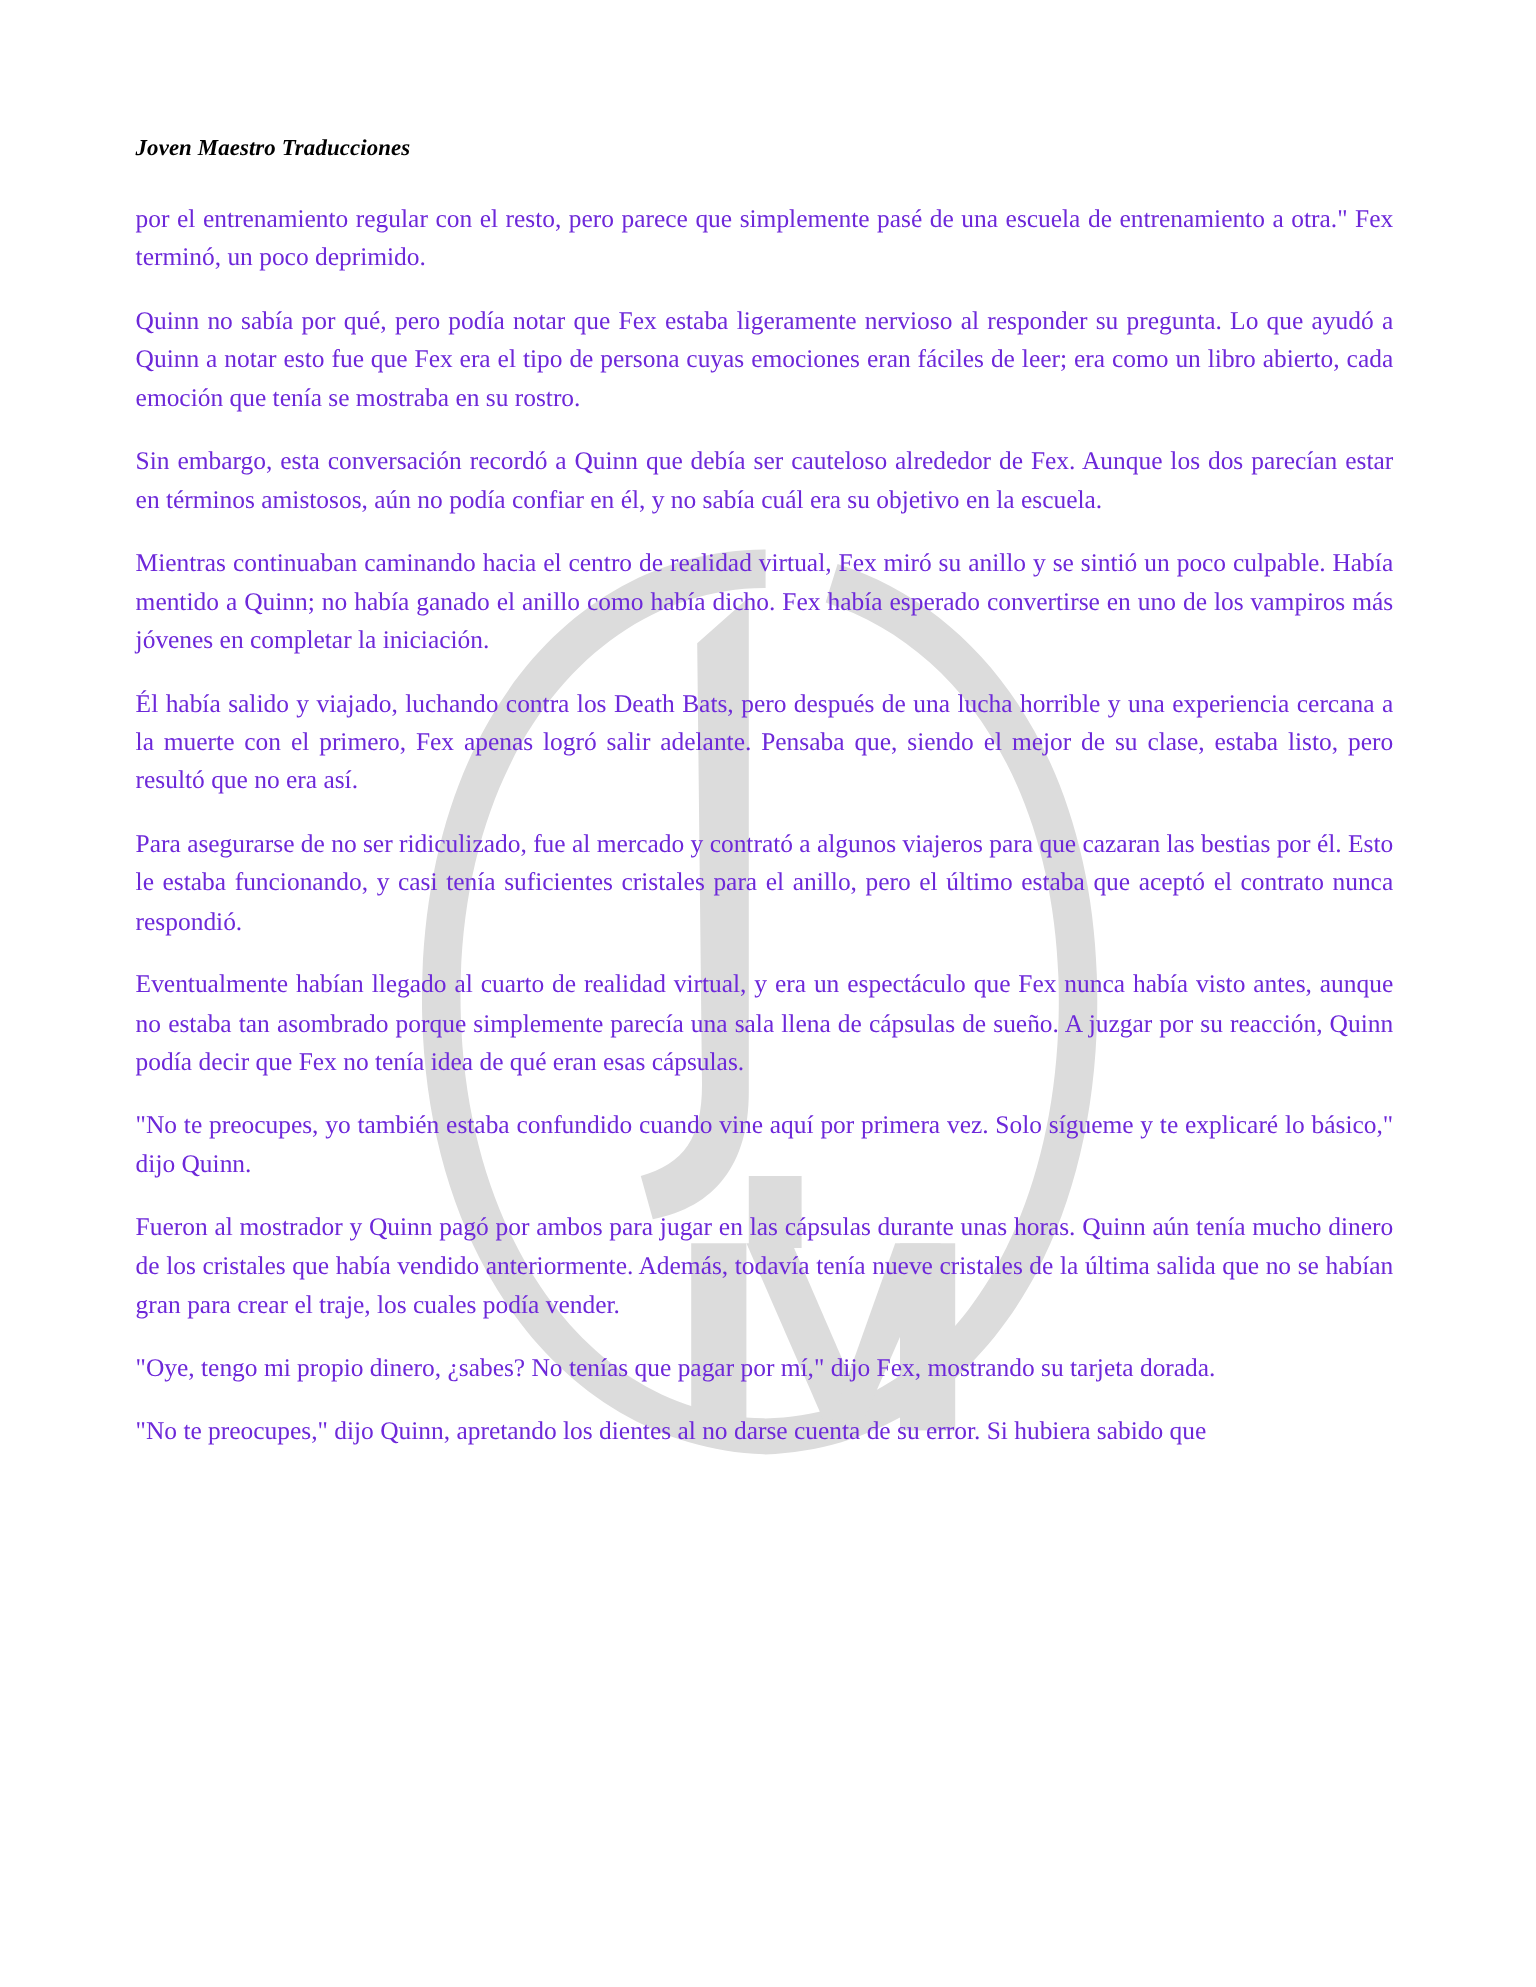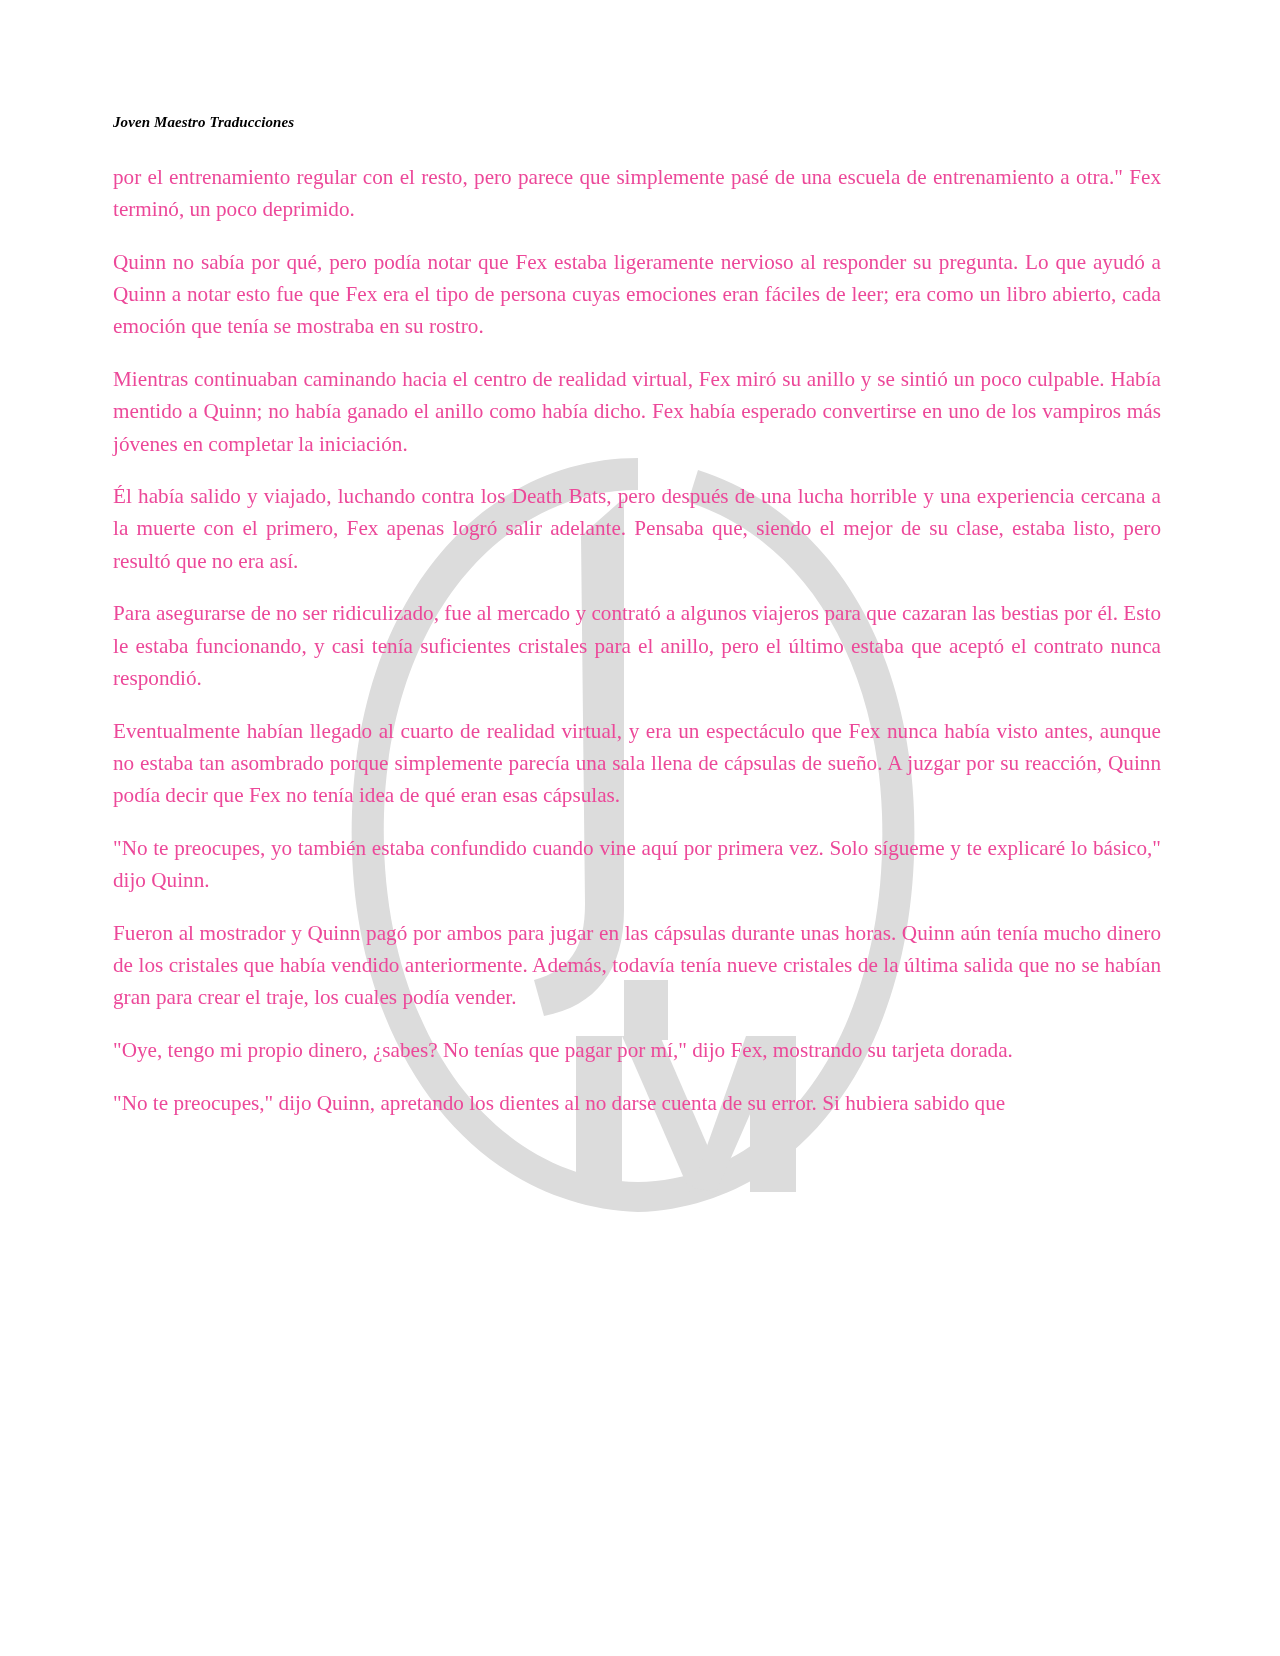--- a/index.html
+++ b/index.html
@@ -39,39 +39,39 @@
     position: absolute;
     left: 113px;
     top: 0;
     width: 1048px;
     z-index: 2;
   }
 
   .site-header {
     font-weight: bold;
     font-style: italic;
-    font-size: 15px;
+    font-size: 19px;
     letter-spacing: 0.1px;
     margin: 0;
     padding-top: 113px;
     line-height: 1.2;
     color: #000;
   }
 
   .body-text {
     margin-top: 30px;
   }
 
   p.para {
     margin: 0 0 20.5px 0;
     font-size: 21.2px;
     line-height: 1.52;
     text-align: justify;
     text-justify: inter-word;
-    color: #ec4899;
+    color: #6d28d9;
     hyphens: none;
   }
   p.para:last-child {
     margin-bottom: 0;
   }
   
   p.para.last-line-left {
     text-align: left;
   }
 </style>
@@ -130,20 +130,21 @@
     </svg>
   </div>
 
   <div class="content">
 
     <div class="site-header">Joven Maestro Traducciones</div>
 
     <div class="body-text">
       <p class="para">por el entrenamiento regular con el resto, pero parece que simplemente pasé de una escuela de entrenamiento a otra." Fex terminó, un poco deprimido.</p>
       <p class="para">Quinn no sabía por qué, pero podía notar que Fex estaba ligeramente nervioso al responder su pregunta. Lo que ayudó a Quinn a notar esto fue que Fex era el tipo de persona cuyas emociones eran fáciles de leer; era como un libro abierto, cada emoción que tenía se mostraba en su rostro.</p>
+      <p class="para">Sin embargo, esta conversación recordó a Quinn que debía ser cauteloso alrededor de Fex. Aunque los dos parecían estar en términos amistosos, aún no podía confiar en él, y no sabía cuál era su objetivo en la escuela.</p>
       <p class="para">Mientras continuaban caminando hacia el centro de realidad virtual, Fex miró su anillo y se sintió un poco culpable. Había mentido a Quinn; no había ganado el anillo como había dicho. Fex había esperado convertirse en uno de los vampiros más jóvenes en completar la iniciación.</p>
       <p class="para">Él había salido y viajado, luchando contra los Death Bats, pero después de una lucha horrible y una experiencia cercana a la muerte con el primero, Fex apenas logró salir adelante. Pensaba que, siendo el mejor de su clase, estaba listo, pero resultó que no era así.</p>
       <p class="para">Para asegurarse de no ser ridiculizado, fue al mercado y contrató a algunos viajeros para que cazaran las bestias por él. Esto le estaba funcionando, y casi tenía suficientes cristales para el anillo, pero el último estaba que aceptó el contrato nunca respondió.</p>
       <p class="para">Eventualmente habían llegado al cuarto de realidad virtual, y era un espectáculo que Fex nunca había visto antes, aunque no estaba tan asombrado porque simplemente parecía una sala llena de cápsulas de sueño. A juzgar por su reacción, Quinn podía decir que Fex no tenía idea de qué eran esas cápsulas.</p>
       <p class="para">"No te preocupes, yo también estaba confundido cuando vine aquí por primera vez. Solo sígueme y te explicaré lo básico," dijo Quinn.</p>
       <p class="para">Fueron al mostrador y Quinn pagó por ambos para jugar en las cápsulas durante unas horas. Quinn aún tenía mucho dinero de los cristales que había vendido anteriormente. Además, todavía tenía nueve cristales de la última salida que no se habían gran para crear el traje, los cuales podía vender.</p>
       <p class="para last-line-left">"Oye, tengo mi propio dinero, ¿sabes? No tenías que pagar por mí," dijo Fex, mostrando su tarjeta dorada.</p>
       <p class="para last-line-left">"No te preocupes," dijo Quinn, apretando los dientes al no darse cuenta de su error. Si hubiera sabido que</p>
     </div>
 

